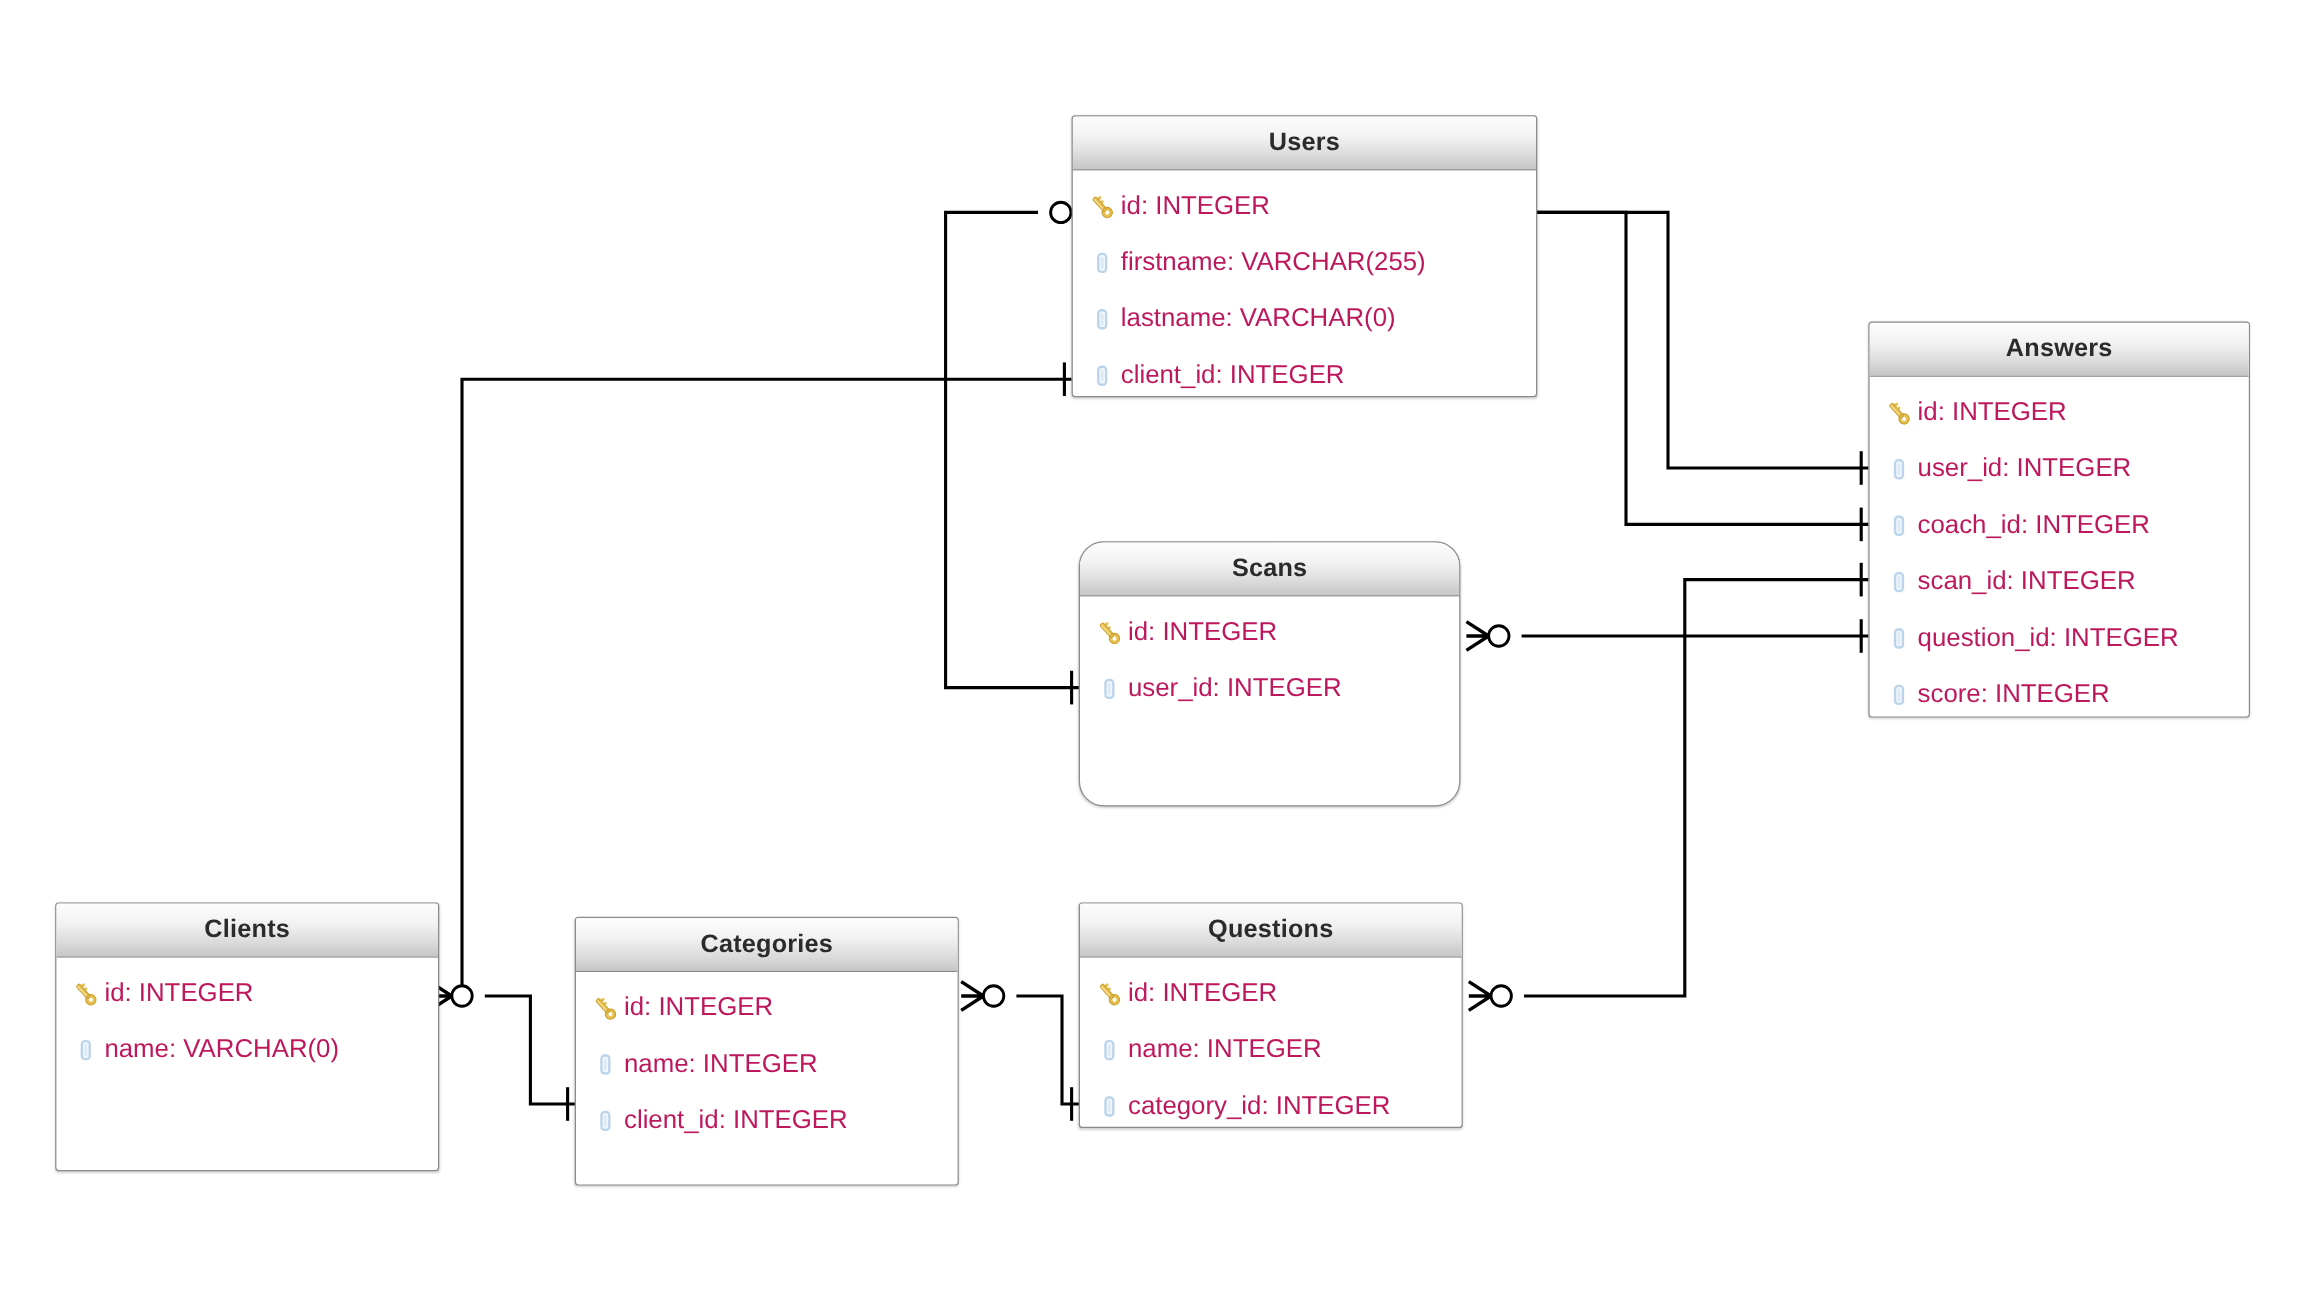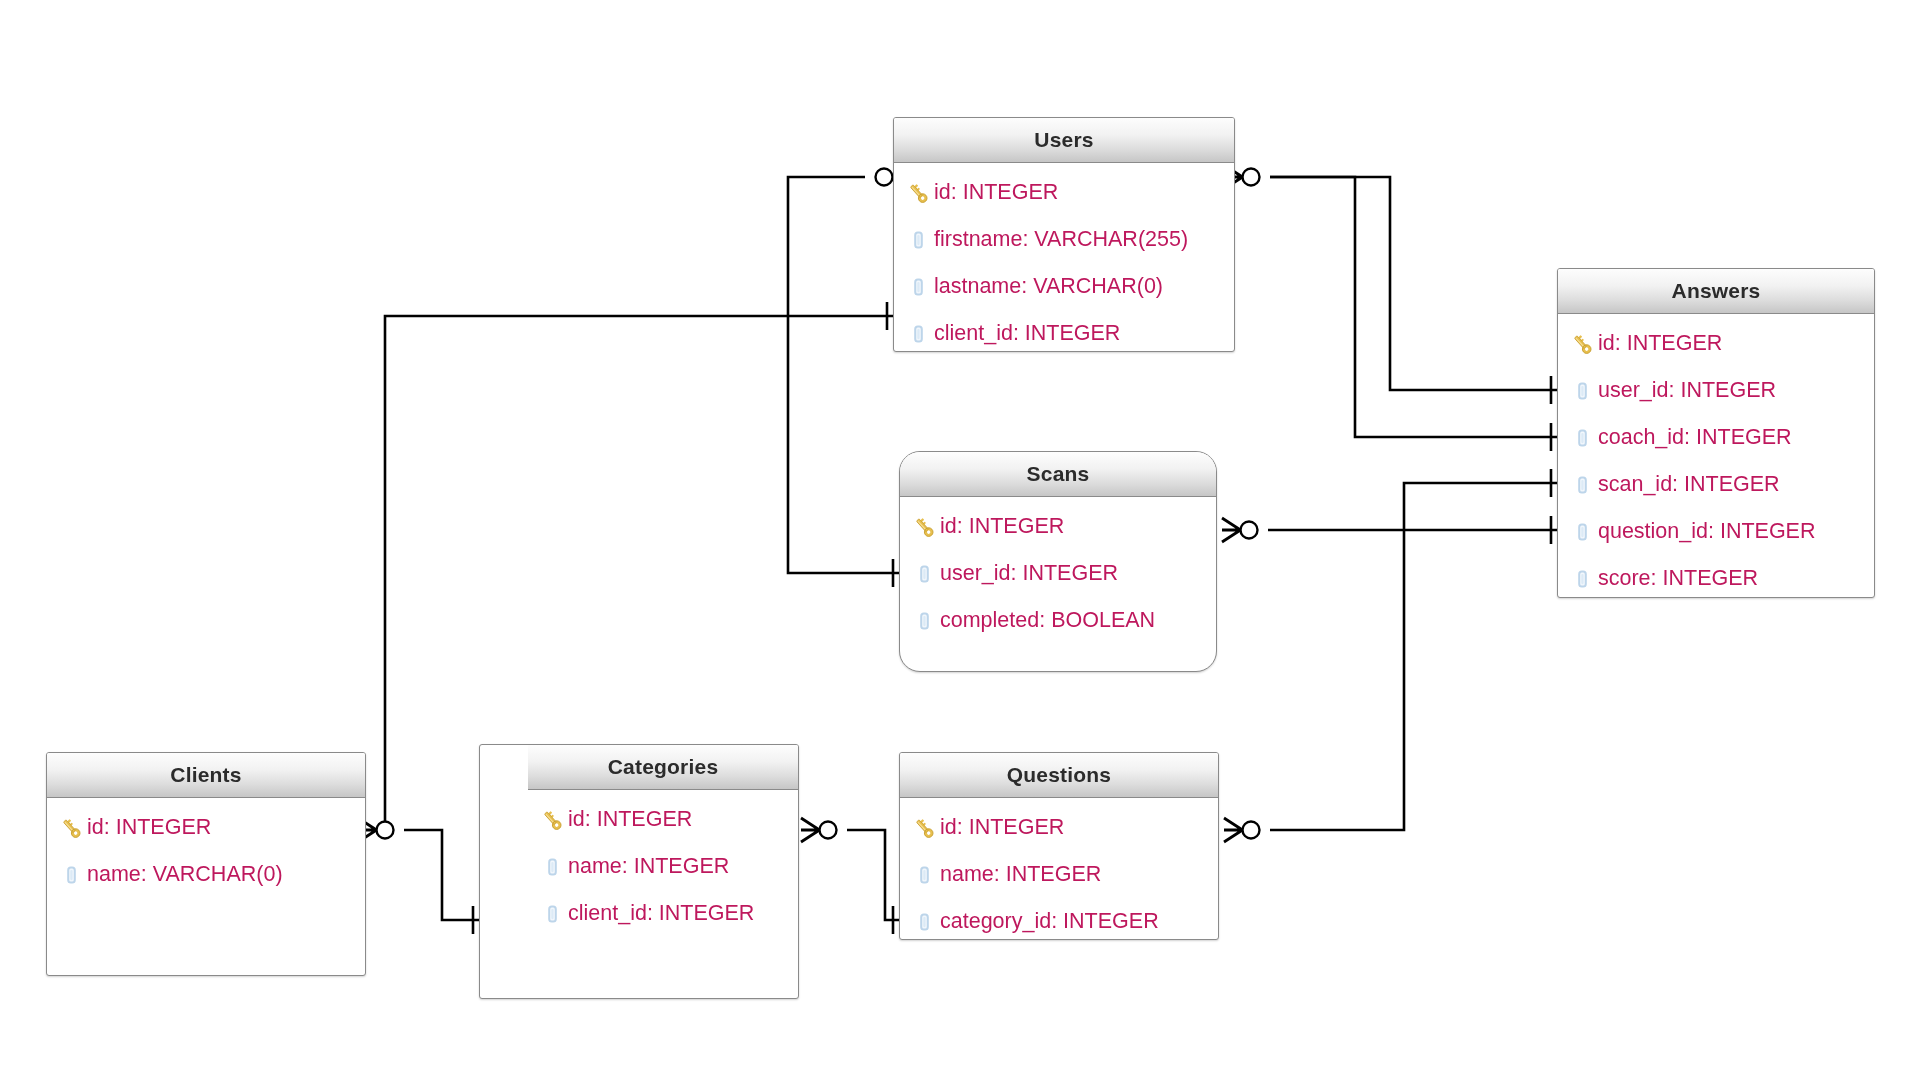--- a/index.html
+++ b/index.html
@@ -166,21 +166,21 @@
         <line x1="1551" y1="423" x2="1551" y2="451" class="edge-mark"></line>
       </g>
       <g>
         <line x1="1551" y1="469" x2="1551" y2="497" class="edge-mark"></line>
       </g>
       <g>
         <line x1="1551" y1="516" x2="1551" y2="544" class="edge-mark"></line>
       </g>
     </svg>
   <div id="entities">
-      <div class="entity" style="left: 893px; top: 117px; width: 342px; height: 235px;">
+      <div class="entity" style="left: 893px; top: 96px; width: 388px; height: 235px;">
         <div class="entity-header">Users</div>
         <div class="entity-body">
           <div class="field">
             <span class="ficon">
               <svg width="25" height="26" viewBox="0 0 25 26">
                 <g transform="rotate(-42 12.5 13)">
                   <rect x="10.4" y="3.2" width="3.6" height="14.2" rx="1.1" fill="#e7bf4e"></rect>
                   <rect x="10.9" y="3.6" width="1.3" height="13.4" rx="0.6" fill="#f6dd92"></rect>
                   <circle cx="12.2" cy="19.6" r="4.3" fill="#e7bf4e"></circle>
                   <circle cx="12.2" cy="19.6" r="4.3" fill="none" stroke="#c9a031" stroke-width="0.9"></circle>
@@ -311,29 +311,20 @@
           </div>
           <div class="field">
             <span class="ficon">
               <svg width="25" height="26" viewBox="0 0 25 26">
                 <rect x="9.2" y="5.6" width="6.6" height="15.0" rx="2.6" fill="#f2f7fc" stroke="#bdd5ea" stroke-width="2"></rect>
                 <rect x="11.3" y="8.0" width="2.3" height="10.2" rx="1.1" fill="#dceaf6"></rect>
               </svg>
             </span>
             <span class="fname">user_id: INTEGER</span>
           </div>
-          <div class="field">
-            <span class="ficon">
-              <svg width="25" height="26" viewBox="0 0 25 26">
-                <rect x="9.2" y="5.6" width="6.6" height="15.0" rx="2.6" fill="#f2f7fc" stroke="#bdd5ea" stroke-width="2"></rect>
-                <rect x="11.3" y="8.0" width="2.3" height="10.2" rx="1.1" fill="#dceaf6"></rect>
-              </svg>
-            </span>
-            <span class="fname">completed: BOOLEAN</span>
-          </div>
         </div>
       </div>
       <div class="entity" style="left: 46px; top: 752px; width: 320px; height: 224px;">
         <div class="entity-header">Clients</div>
         <div class="entity-body">
           <div class="field">
             <span class="ficon">
               <svg width="25" height="26" viewBox="0 0 25 26">
                 <g transform="rotate(-42 12.5 13)">
                   <rect x="10.4" y="3.2" width="3.6" height="14.2" rx="1.1" fill="#e7bf4e"></rect>
@@ -353,21 +344,21 @@
             <span class="ficon">
               <svg width="25" height="26" viewBox="0 0 25 26">
                 <rect x="9.2" y="5.6" width="6.6" height="15.0" rx="2.6" fill="#f2f7fc" stroke="#bdd5ea" stroke-width="2"></rect>
                 <rect x="11.3" y="8.0" width="2.3" height="10.2" rx="1.1" fill="#dceaf6"></rect>
               </svg>
             </span>
             <span class="fname">name: VARCHAR(0)</span>
           </div>
         </div>
       </div>
-      <div class="entity" style="left: 479px; top: 744px; width: 320px; height: 255px; padding-left: 48px;">
+      <div class="entity" style="left: 479px; top: 764px; width: 320px; height: 224px;">
         <div class="entity-header">Categories</div>
         <div class="entity-body">
           <div class="field">
             <span class="ficon">
               <svg width="25" height="26" viewBox="0 0 25 26">
                 <g transform="rotate(-42 12.5 13)">
                   <rect x="10.4" y="3.2" width="3.6" height="14.2" rx="1.1" fill="#e7bf4e"></rect>
                   <rect x="10.9" y="3.6" width="1.3" height="13.4" rx="0.6" fill="#f6dd92"></rect>
                   <circle cx="12.2" cy="19.6" r="4.3" fill="#e7bf4e"></circle>
                   <circle cx="12.2" cy="19.6" r="4.3" fill="none" stroke="#c9a031" stroke-width="0.9"></circle>

